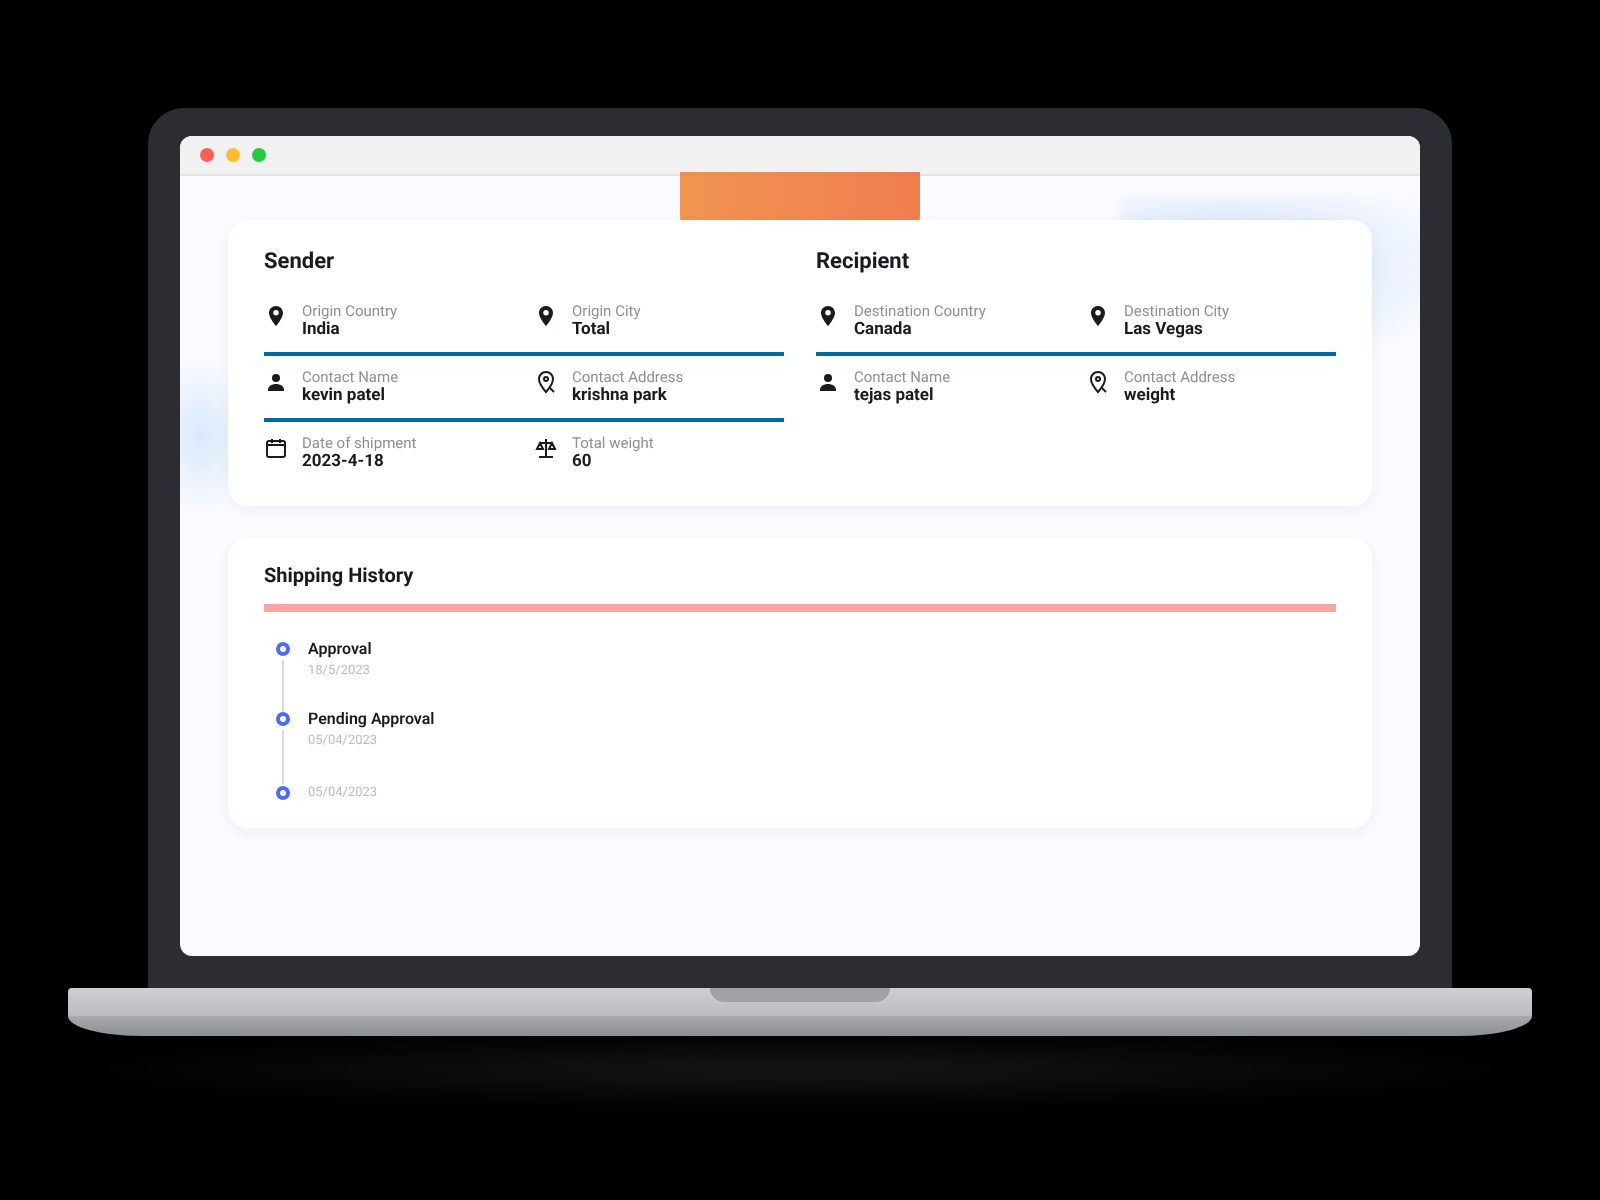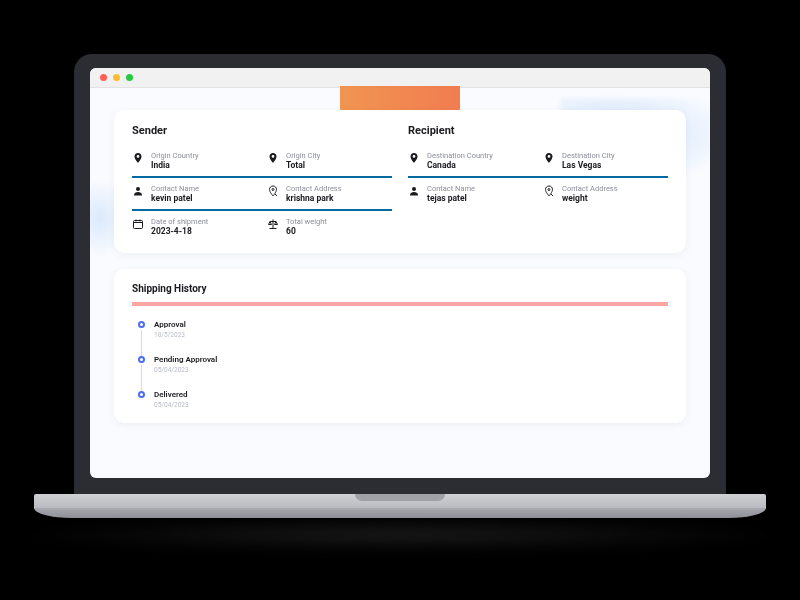--- a/index.html
+++ b/index.html
@@ -380,21 +380,20 @@
               <div class="t-label">Approval</div>
               <div class="t-date">18/5/2023</div>
             </div>
             <div class="t-item">
               <div class="t-dot"></div>
               <div class="t-label">Pending Approval</div>
               <div class="t-date">05/04/2023</div>
             </div>
             <div class="t-item">
               <div class="t-dot"></div>
-              <div class="t-label">Delivered</div>
               <div class="t-date">05/04/2023</div>
             </div>
           </div>
         </div>
 
       </div>
     </div>
   </div>
 
   <div class="laptop-base">

